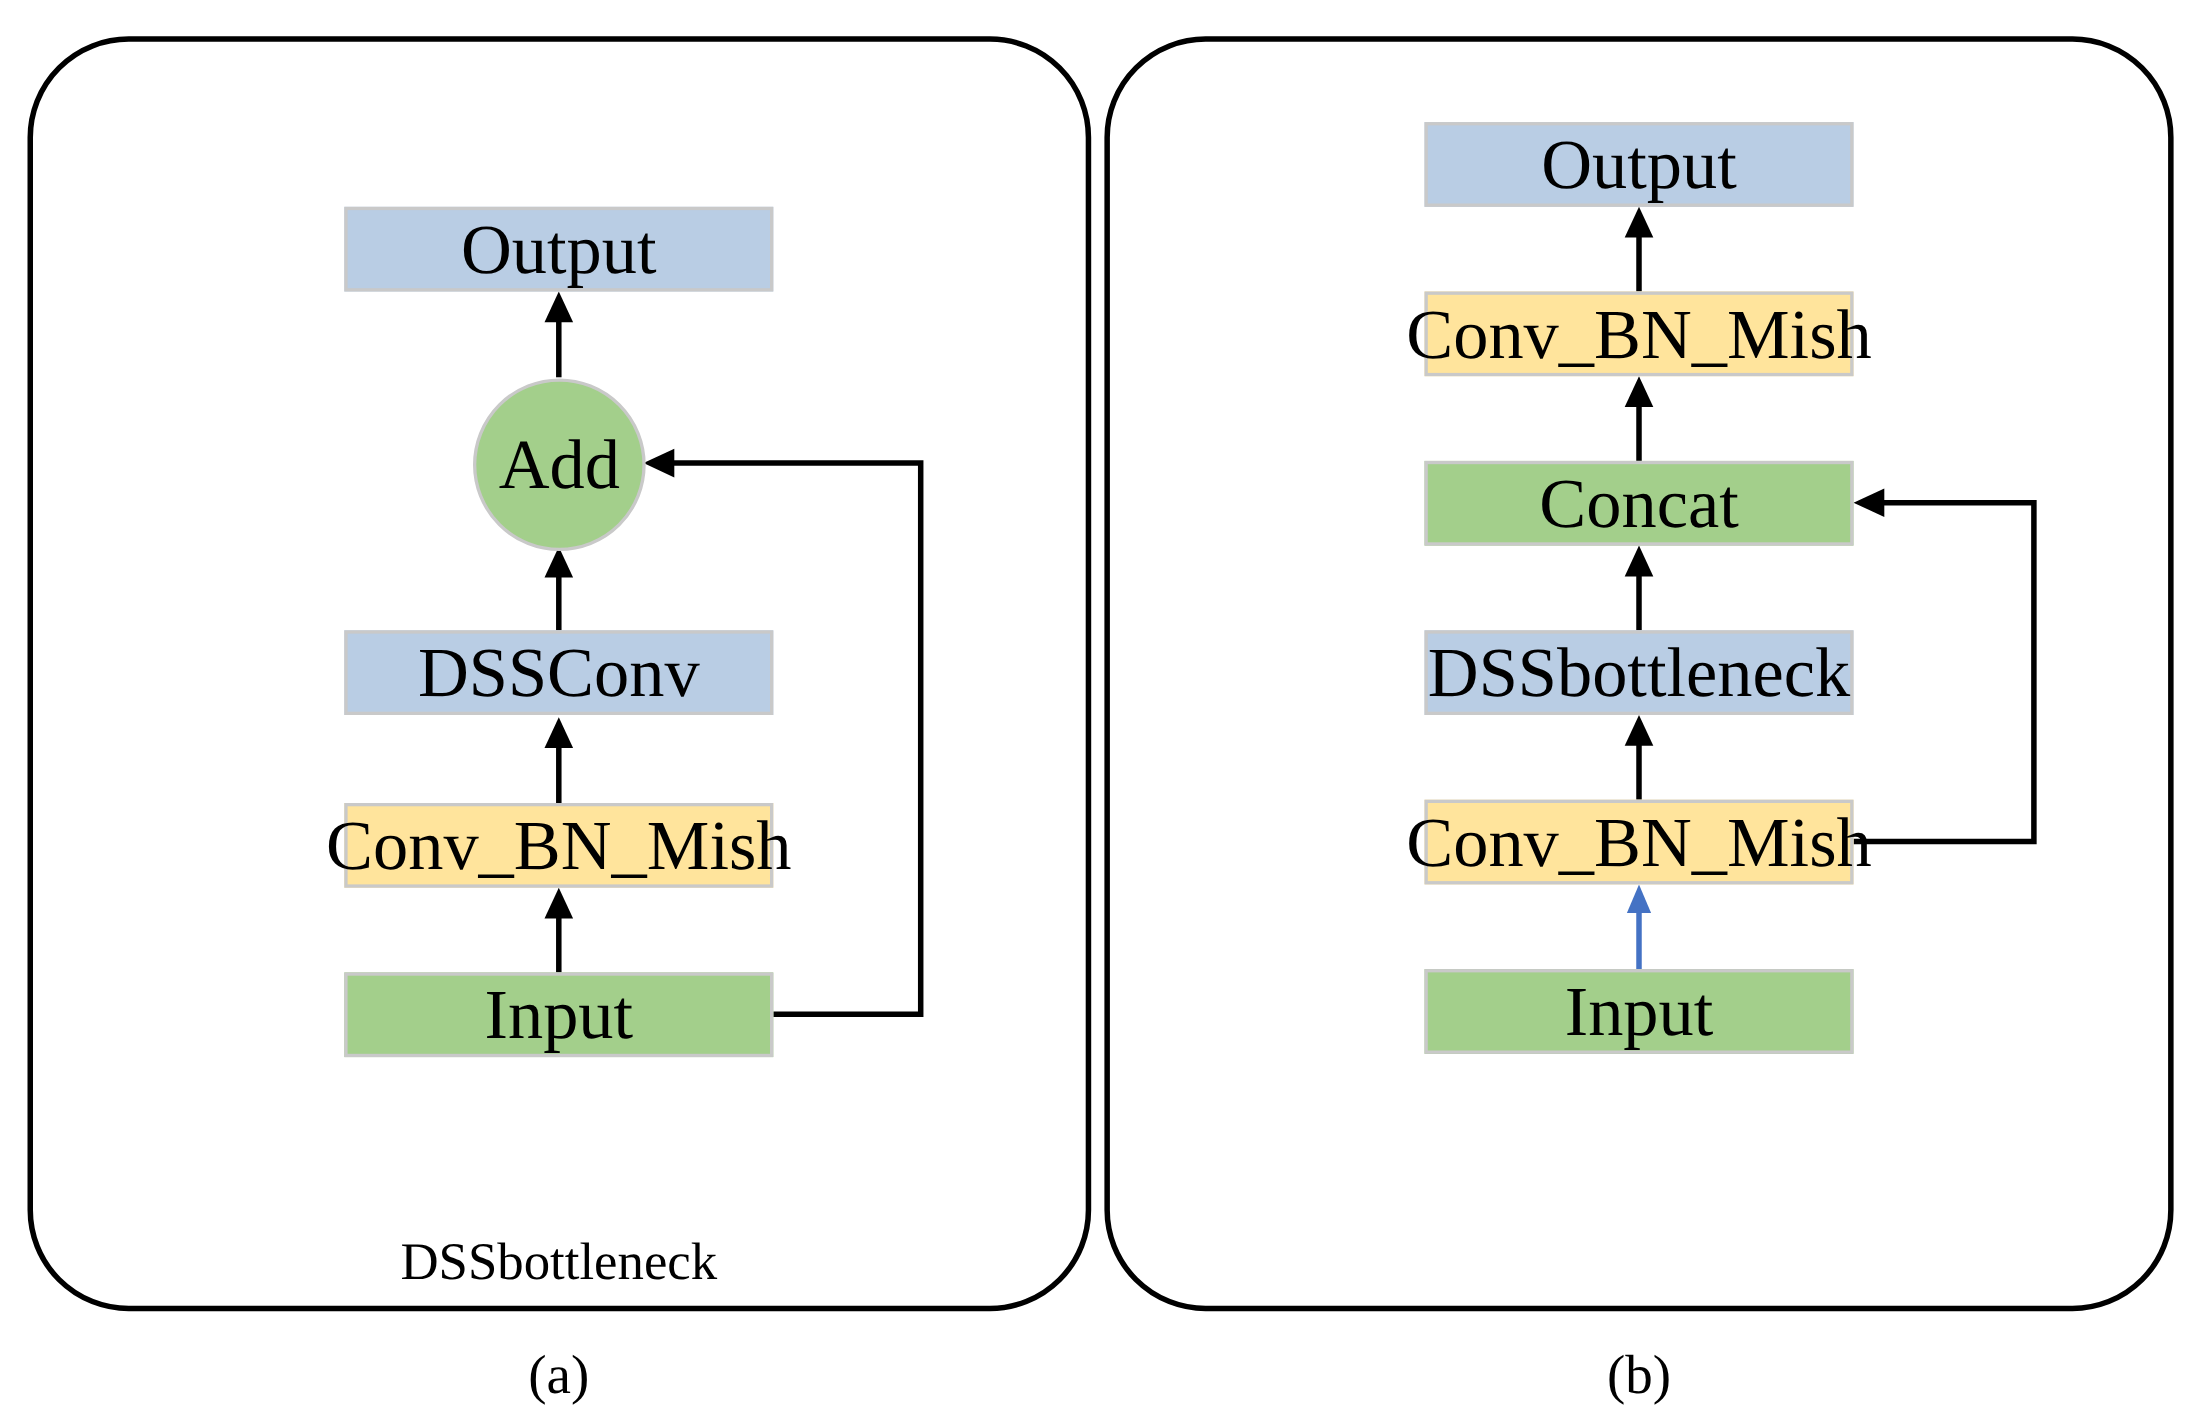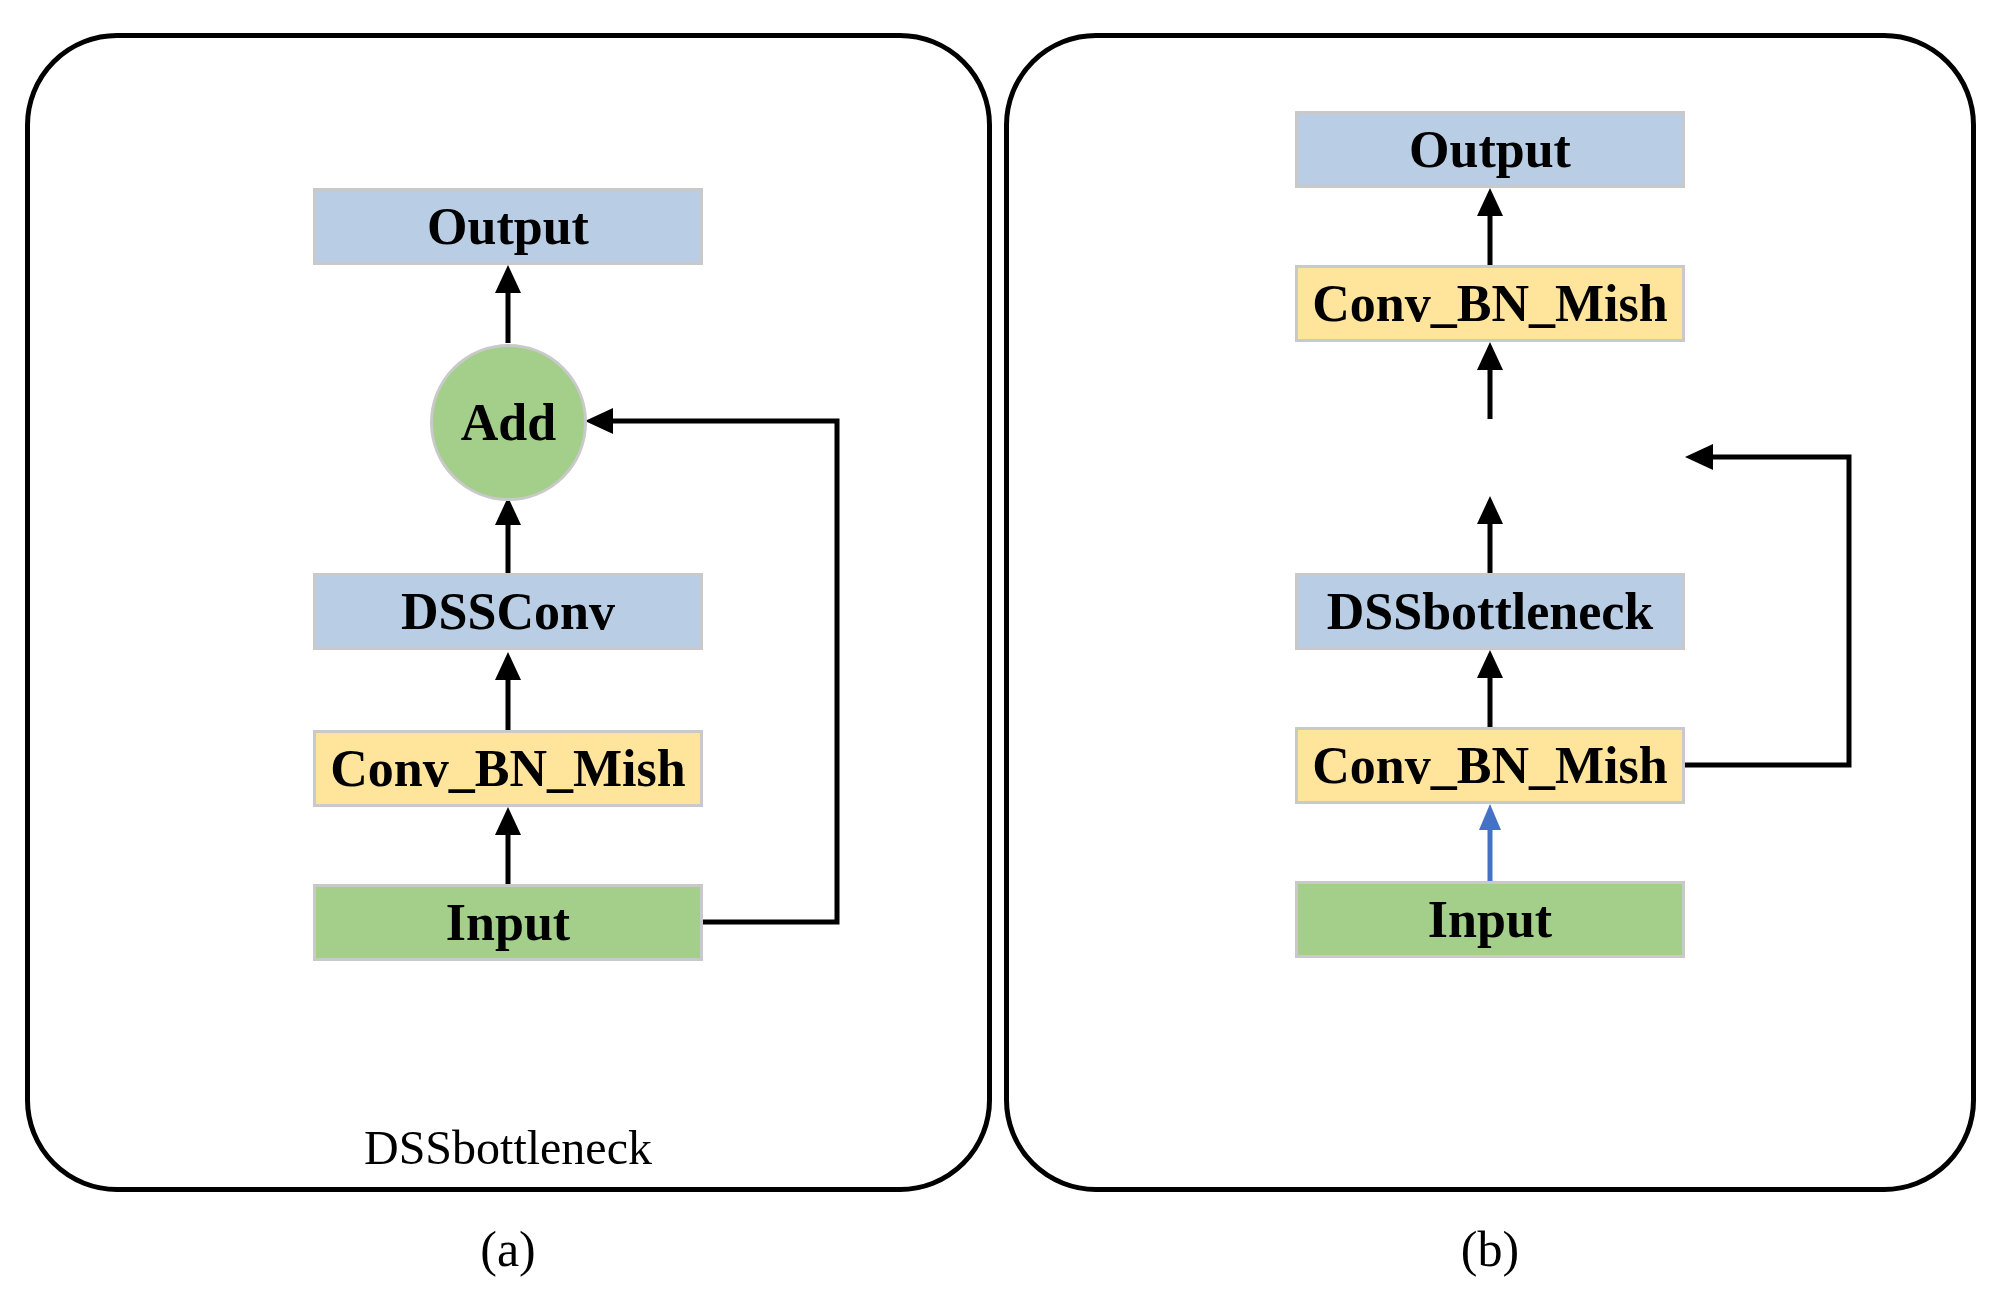--- a/index.html
+++ b/index.html
@@ -23,23 +23,22 @@
   .connector{stroke:var(--line-black,#000000);stroke-width:5;fill:none;}
   .connector.blue{stroke:var(--accent-blue,#4472c4);}
   .head{fill:var(--line-black,#000000);stroke:none;}
   .head.blue{fill:var(--accent-blue,#4472c4);}
   .node{
     position:absolute;
     display:flex;align-items:center;justify-content:center;
     box-sizing:border-box;
     width:390px;height:77px;
     border:3px solid var(--border-gray,#c9c9c9);
-    font-size:52px;color:#000;
+    font-size:64px;color:#000;
     white-space:nowrap;
-    font-weight:bold;
   }
   .node.blue{background:var(--box-blue,#b9cde4);}
   .node.yellow{background:var(--box-yellow,#ffe49c);}
   .node.green{background:var(--box-green,#a3cf8b);}
   .node.circle{
     width:157px;height:157px;border-radius:50%;
     background:var(--box-green,#a3cf8b);
   }
   .caption{
     position:absolute;width:550px;text-align:center;
@@ -107,18 +106,19 @@
   <div class="node blue" id="a-output">Output</div>
   <div class="node circle" id="a-add">Add</div>
   <div class="node blue" id="a-dssconv">DSSConv</div>
   <div class="node yellow" id="a-conv">Conv_BN_Mish</div>
   <div class="node green" id="a-input">Input</div>
   <div class="caption" id="a-caption">DSSbottleneck</div>
   <div class="figlabel" id="a-figlabel">(a)</div>
 
   <div class="node blue" id="b-output">Output</div>
   <div class="node yellow" id="b-conv-top">Conv_BN_Mish</div>
+  <div class="node green" id="b-concat">Concat</div>
   <div class="node blue" id="b-dssbottleneck">DSSbottleneck</div>
   <div class="node yellow" id="b-conv-bottom">Conv_BN_Mish</div>
   <div class="node green" id="b-input">Input</div>
   <div class="figlabel" id="b-figlabel">(b)</div>
 
 </div>
 
 </body></html>

